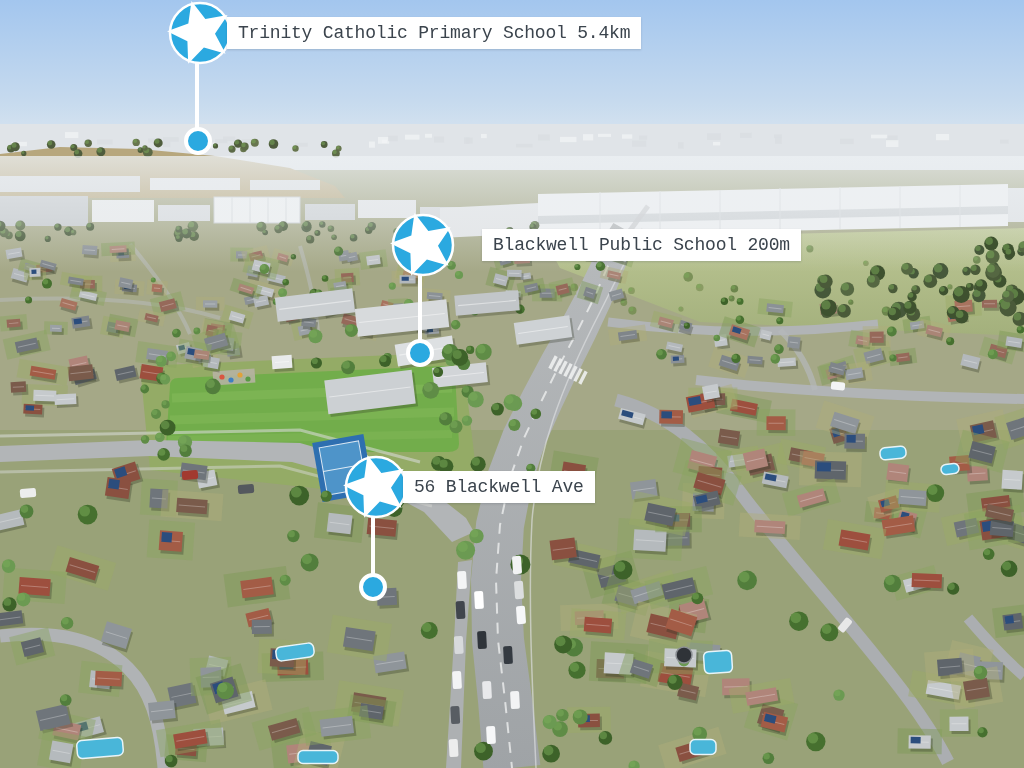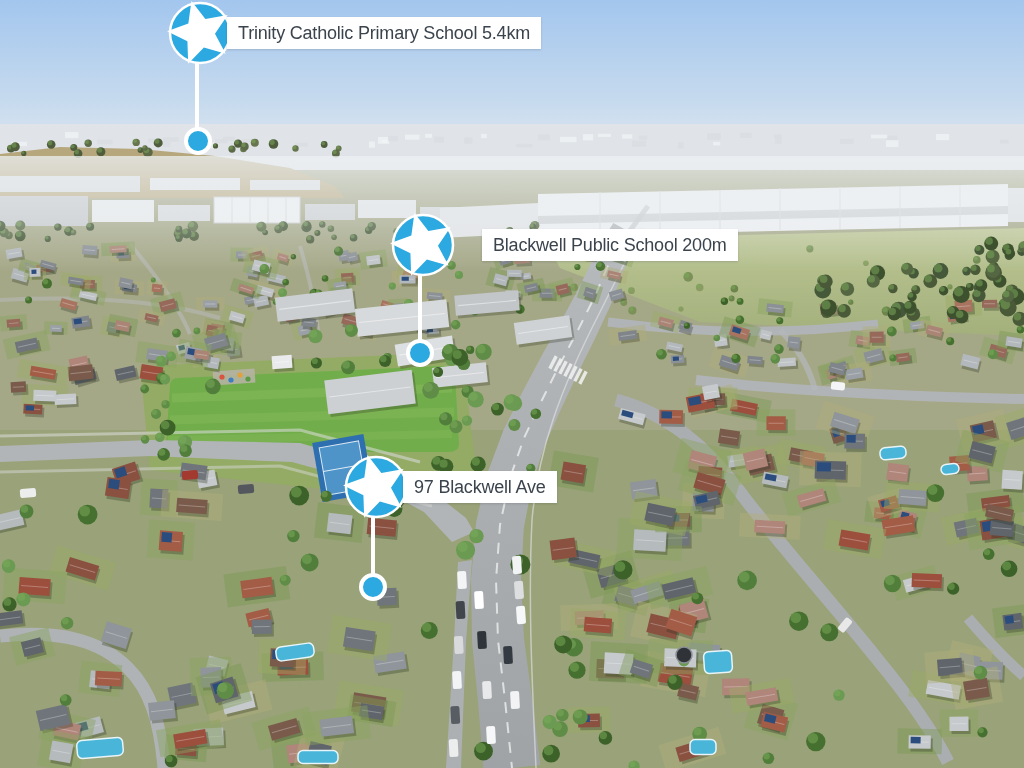--- a/index.html
+++ b/index.html
@@ -1,18 +1,18 @@
 <!DOCTYPE html>
 <html style="--pin-blue: #2BA9E0; --label-bg: #FFFFFF; --label-text: #3B444D;"><head>
 <meta charset="utf-8">
 <style>
   html,body{margin:0;padding:0;background:#222;}
   .stage{
     position:relative;width:1024px;height:768px;overflow:hidden;
-    font-family:Liberation Sans, sans-serif;
+    font-family:Liberation Mono, monospace;
   }
   .stage svg.scene{position:absolute;left:0;top:0;}
   
   .pointer-line{
     position:absolute;width:4px;background:#fff;border-radius:2px;z-index:5;
   }
   .pointer-dot{
     position:absolute;width:20px;height:20px;border-radius:50%;
     background:var(--pin-blue,#2BA9E0);border:4px solid #fff;z-index:6;
   }
@@ -2358,16 +2358,16 @@
 
 <div class="marker m3">
   <div class="pointer-line"></div>
   <div class="pointer-dot"></div>
   <div class="pin">
     <svg width="68" height="68" viewBox="-34 -34 68 68">
       <circle r="30" stroke="#ffffff" stroke-width="2.5" fill="#2BA9E0"></circle>
       <path d="M0,-33 L8.82,-12.14 L31.38,-10.2 L14.27,4.64 L19.4,26.7 L0,15 L-19.4,26.7 L-14.27,4.64 L-31.38,-10.2 L-8.82,-12.14 Z" fill="#ffffff" transform="rotate(-15)"></path>
     </svg>
   </div>
-  <div class="label">97 Blackwell Ave</div>
+  <div class="label">56 Blackwell Ave</div>
 </div>
 
 </div>
 
 </body></html>

